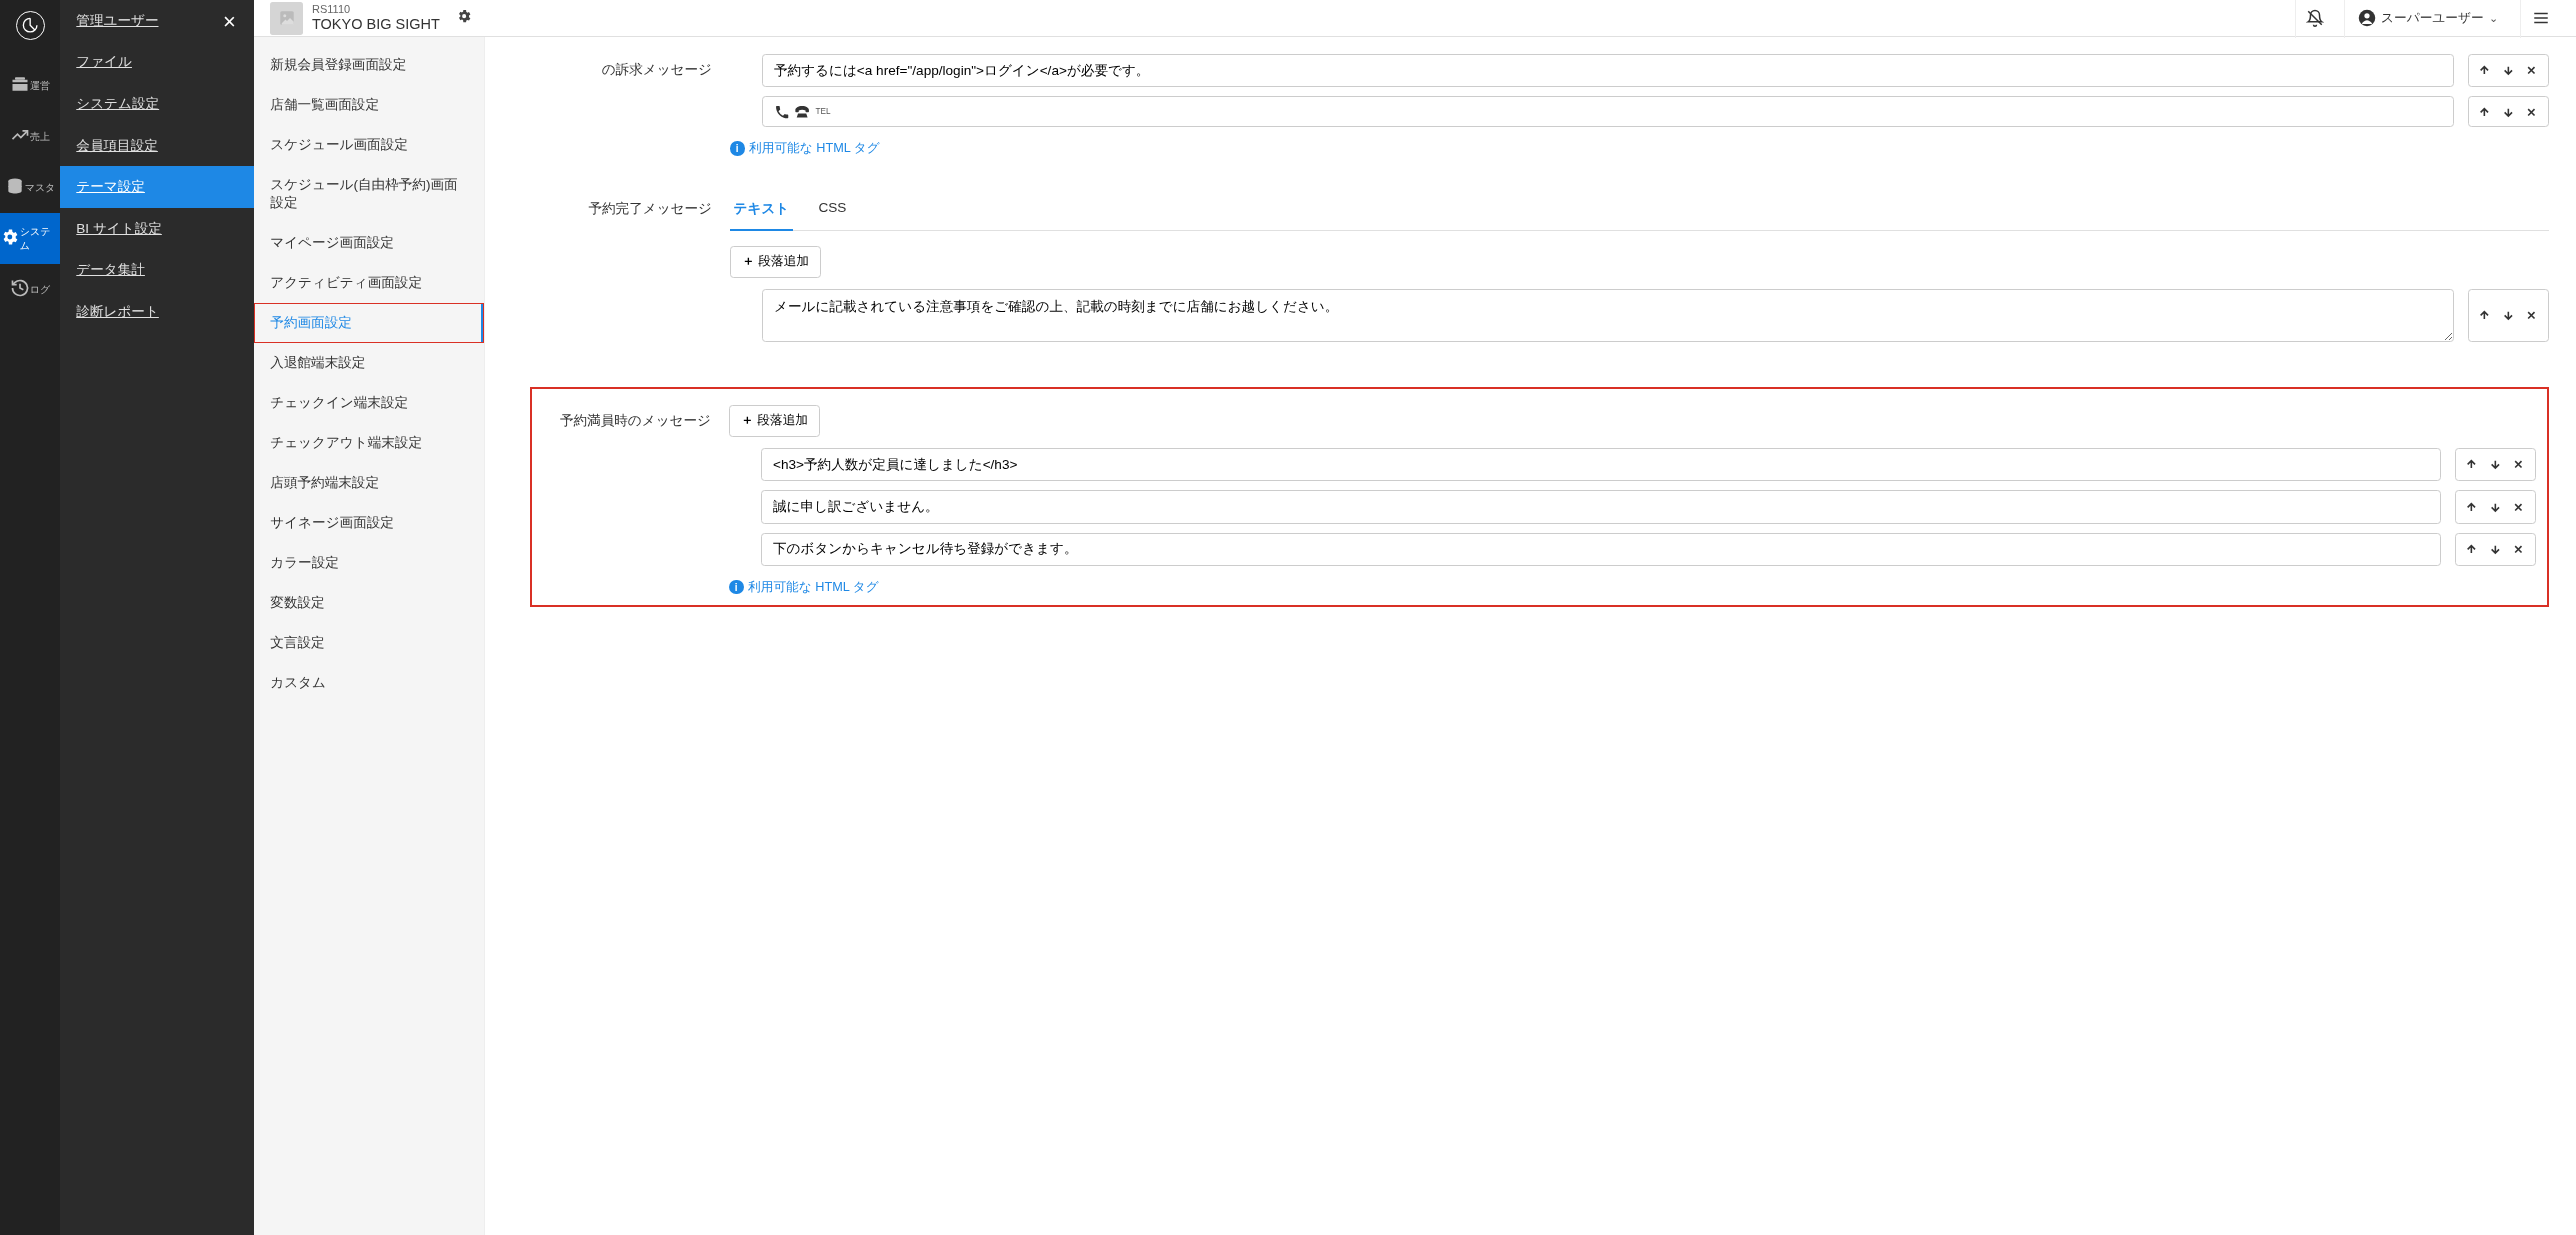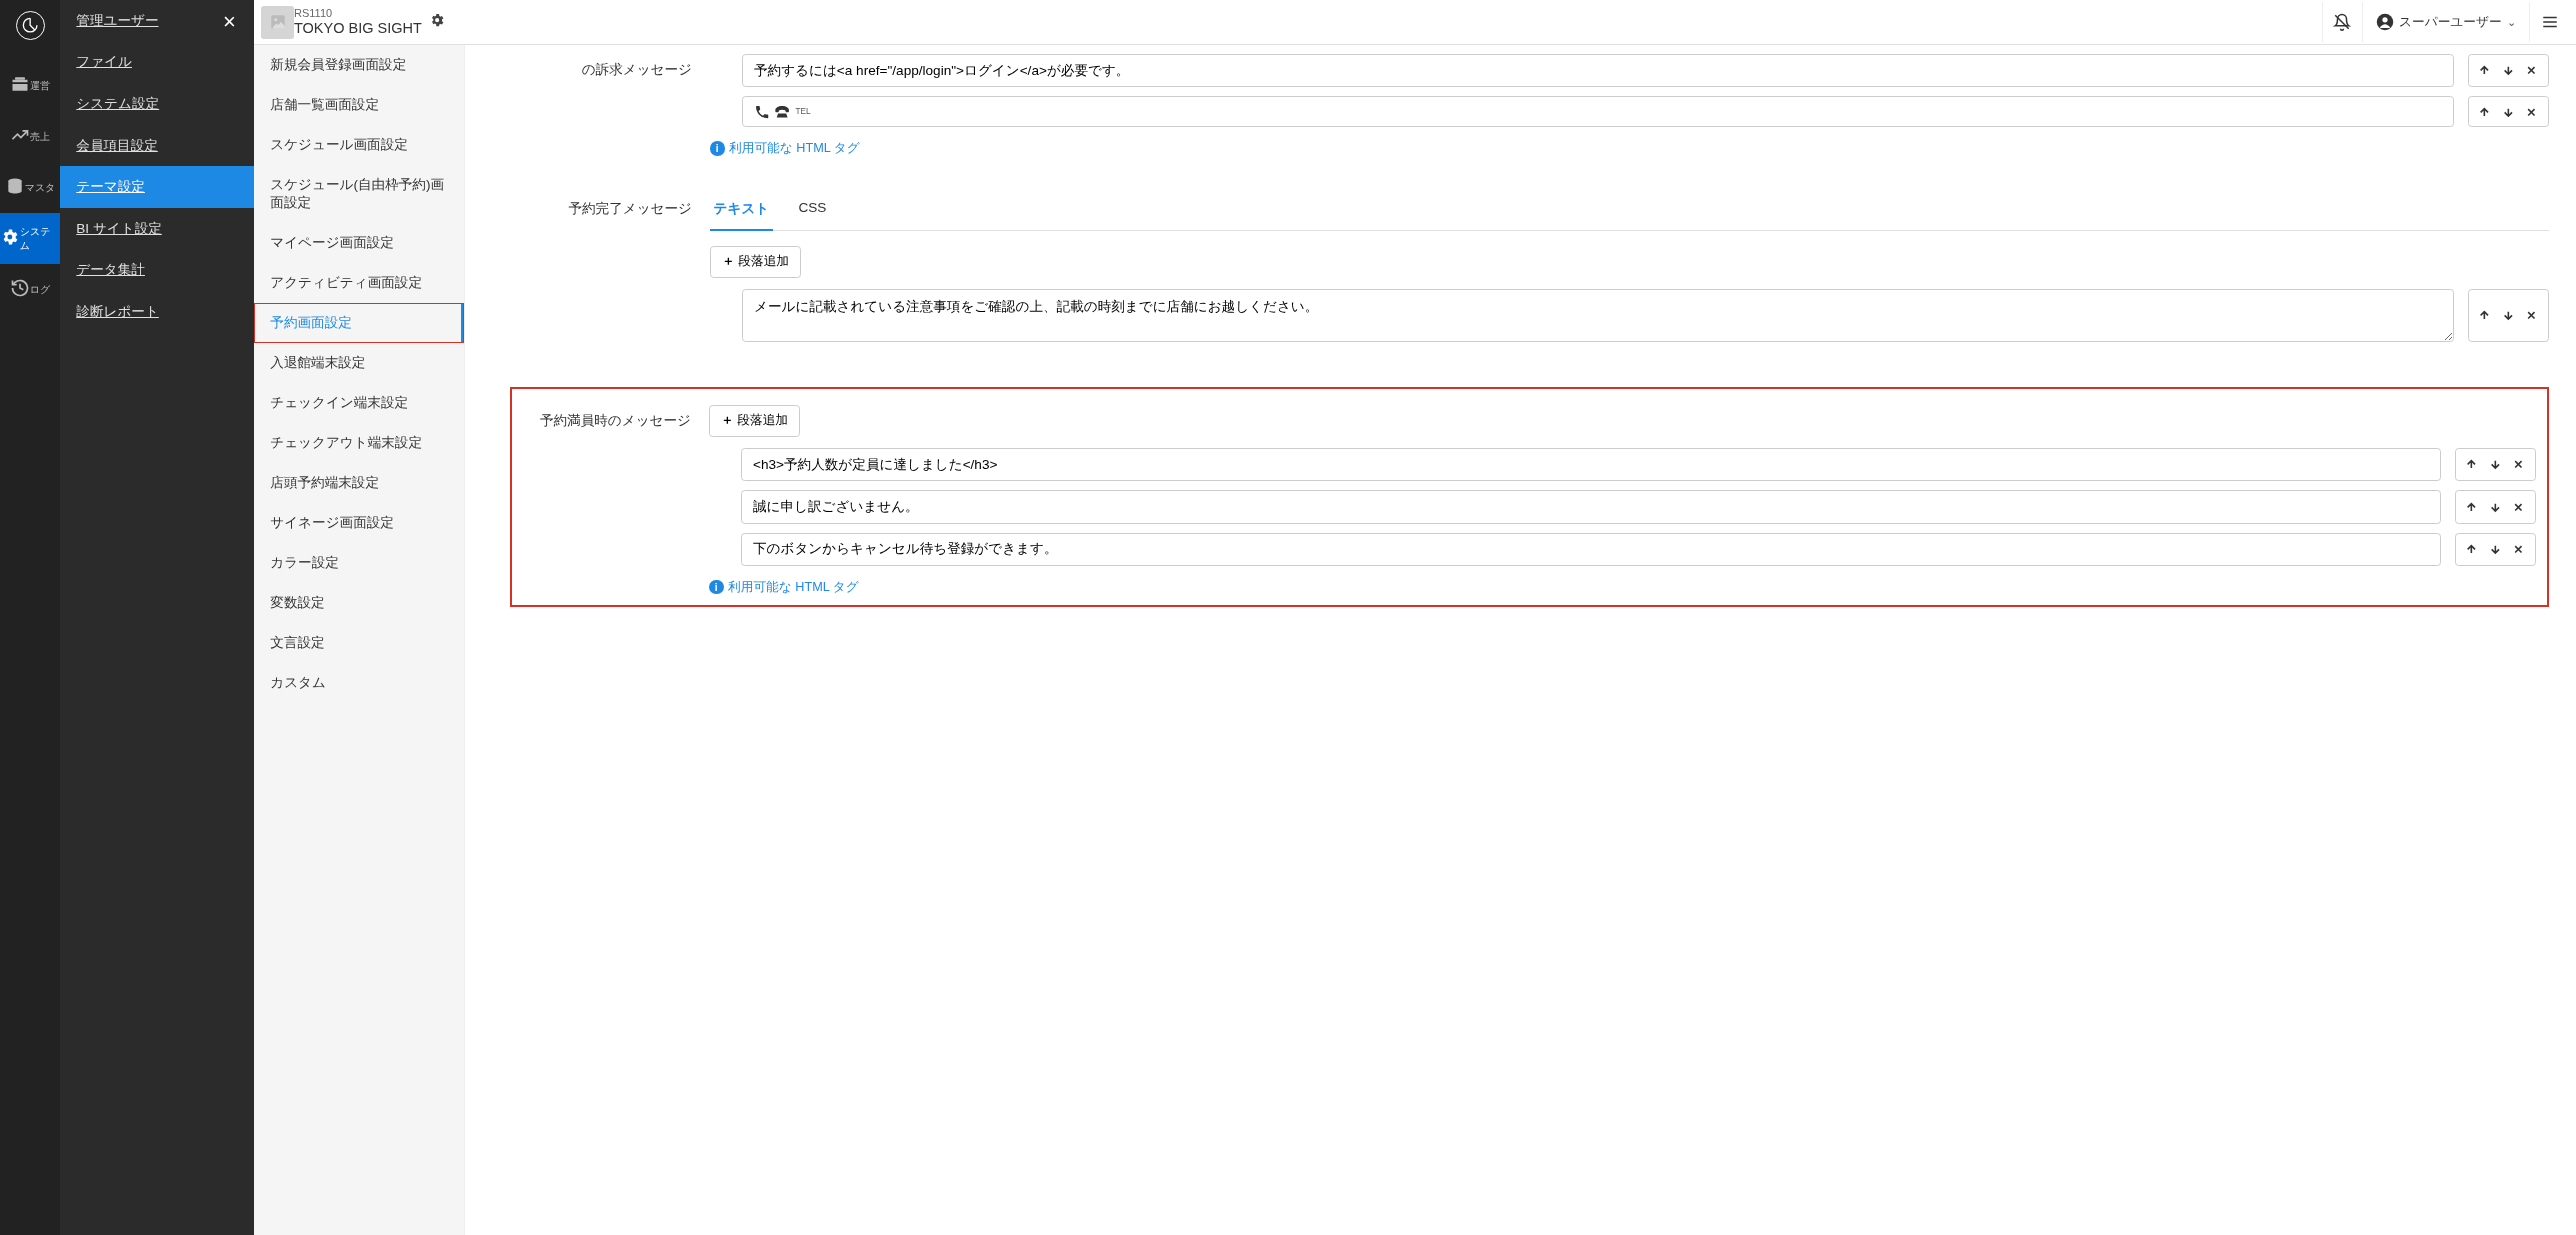--- a/index.html
+++ b/index.html
@@ -13,30 +13,30 @@
 .icon-sidebar .nav-item { width: 60px; height: 51px; display: flex; flex-direction: row; align-items: center; justify-content: center; cursor: pointer; font-size: 10px; color: #bbb; }
 .icon-sidebar .nav-item.active { background: #0066cc; color: #fff; }
 .icon-sidebar .nav-item svg { width: 20px; height: 20px; margin-bottom: 3.6px; }
 
 
 .second-sidebar { width: 194px; background: #2b2b2b; color: #e0e0e0; display: flex; flex-direction: column; flex-shrink: 0; }
 .second-sidebar .item { padding: 11.8px 16.3px; cursor: pointer; font-size: 13.6px; text-decoration: underline; }
 .second-sidebar .item.active { background: #1e88e5; color: #fff; }
 
 
-.third-sidebar { width: 211px; background: #f5f5f5; display: flex; flex-direction: column; flex-shrink: 0; overflow-y: auto; padding-top: 5.4px; border-right: 0.9px solid #eee; }
+.third-sidebar { width: 231px; background: #f5f5f5; display: flex; flex-direction: column; flex-shrink: 0; overflow-y: auto; padding-top: 5.4px; border-right: 0.9px solid #eee; }
 .third-sidebar .item { padding: 11px 16.3px; cursor: pointer; font-size: 13.6px; color: #333; position: relative; }
 .third-sidebar .item.active { color: #1e88e5; border-right: 3.6px solid #1e88e5; }
 .third-sidebar .item.outlined { outline: 1.8px solid #d93025; outline-offset: -1.8px; }
 
 
 .main { flex: 1; display: flex; flex-direction: column; overflow: hidden; justify-content: flex-end; }
 
 
-.topbar { height: 45px; border-bottom: 0.9px solid #e0e0e0; display: flex; align-items: center; padding: 0 7px; background: #fff; position: absolute; top: 0; left: 254px; right: 0; }
+.topbar { height: 37px; border-bottom: 0.9px solid #e0e0e0; display: flex; align-items: center; padding: 0 16px; gap: 9px; background: #fff; position: absolute; top: 0; left: 254px; right: 0; }
 .topbar .thumb { width: 33px; height: 33px; background: #d5d5d5; border-radius: 2.7px; display: flex; align-items: center; justify-content: center; }
 .topbar .thumb svg { width: 18px; height: 18px; fill: #999; }
 .topbar .title-block { display: flex; flex-direction: column; line-height: 1.2; }
 .topbar .title-block .code { font-size: 11px; color: #666; }
 .topbar .title-block .name { font-size: 14.5px; color: #333; font-weight: 400; }
 .topbar .gear { margin-left: 7.3px; cursor: pointer; color: #444; }
 .topbar .spacer { flex: 1; }
 .topbar .tb-icon { width: 40px; height: 40px; display: flex; align-items: center; justify-content: center; cursor: pointer; border-left: 0.9px solid #eee; }
 .topbar .user { display: flex; align-items: center; gap: 5.4px; padding: 0 12.7px; border-left: 0.9px solid #eee; height: 40px; cursor: pointer; }
 .topbar .user svg.avatar { width: 18px; height: 18px; }

